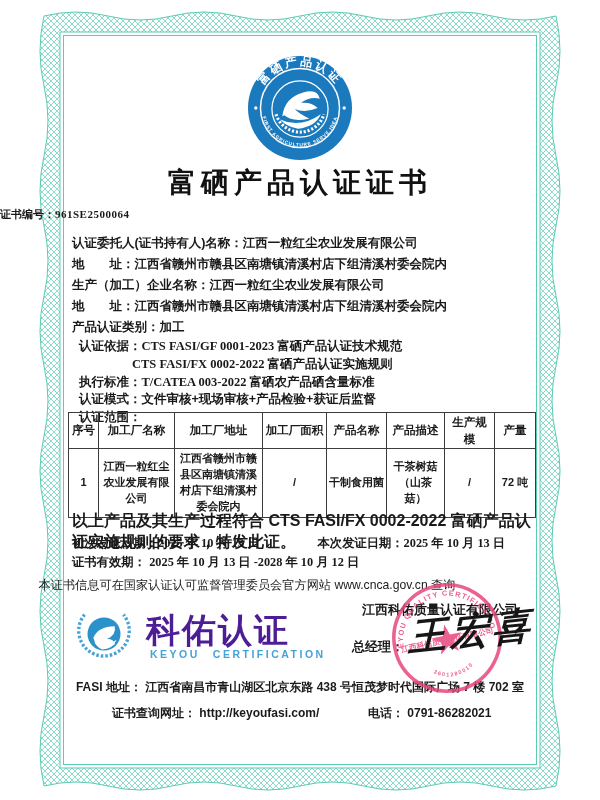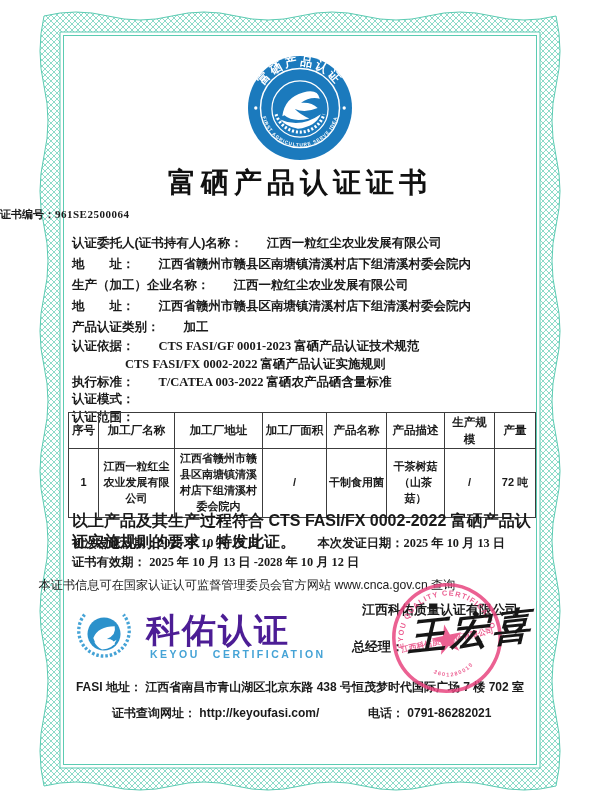--- a/index.html
+++ b/index.html
@@ -12,22 +12,22 @@
   .badge-wrap{left:248px;top:56px;width:104px;height:104px;}
 
   
   .title{left:0;top:164px;width:600px;text-align:center;font-size:28px;font-weight:700;
          letter-spacing:5px;color:#111;}
   .certno{left:0;top:207px;width:522px;text-align:left;font-size:11px;font-weight:700;}
   .certno .val{font-family:"Liberation Serif","DejaVu Serif",serif;letter-spacing:.5px;}
 
   
   .fields{left:72px;top:233px;width:460px;font-size:12.5px;font-weight:700;}
-  .frow{display:flex;align-items:flex-start;line-height:21px;gap:24px;}
-  .frow.short{line-height:17.8px;}
+  .frow{display:flex;align-items:flex-start;line-height:21px;}
+  .frow.short{line-height:17.8px;margin-left:7px;}
   .frow .lab{white-space:pre;flex:0 0 auto;}
   .frow .val{flex:1 1 auto;}
   .frow .val.serifmix{font-family:"Liberation Serif","DejaVu Serif",serif;font-weight:700;}
   .frow .indent{padding-left:53px;}
 
   
   table.scope{position:absolute;left:68px;top:412px;width:467px;border-collapse:collapse;
               table-layout:fixed;font-size:11px;}
   table.scope th,table.scope td{border:1px solid #3c3c3c;text-align:center;vertical-align:middle;
               padding:1px 2px;font-weight:700;line-height:1.45;word-break:break-all;}
@@ -132,20 +132,21 @@
     </div>
     <div class="frow short">
       <span class="val serifmix indent">CTS FASI/FX 0002-2022 富硒产品认证实施规则</span>
     </div>
     <div class="frow short">
       <span class="lab">执行标准：</span>
       <span class="val serifmix">T/CATEA 003-2022 富硒农产品硒含量标准</span>
     </div>
     <div class="frow short">
       <span class="lab">认证模式：</span>
+      <span class="val">文件审核+现场审核+产品检验+获证后监督</span>
     </div>
     <div class="frow short">
       <span class="lab">认证范围：</span>
       <span class="val"></span>
     </div>
   </div>
 
   <table class="scope">
     <colgroup>
       <col style="width:30px">

